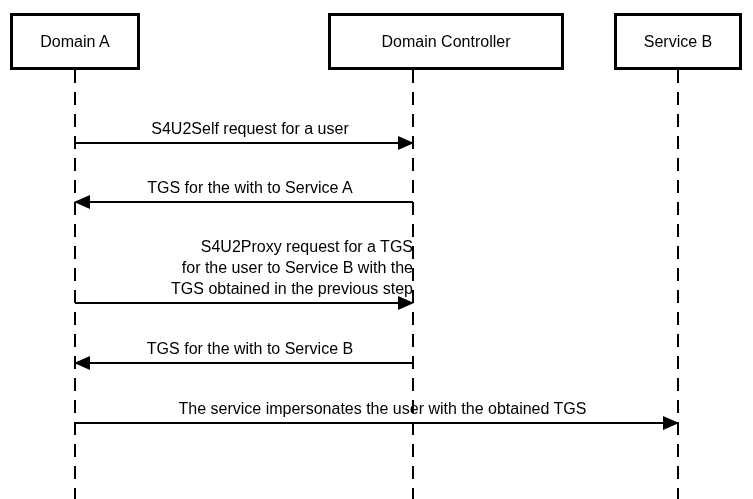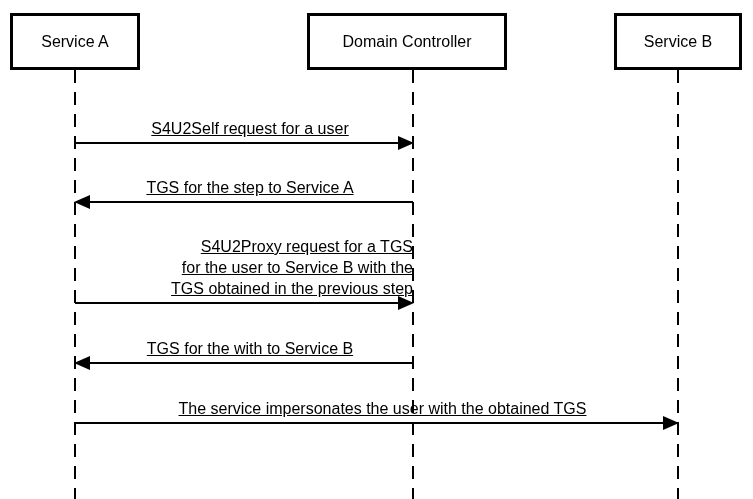--- a/index.html
+++ b/index.html
@@ -48,21 +48,20 @@
     z-index: 1;
   }
   .msg .label {
     position: absolute;
     left: 12px;
     right: 0;
     bottom: 4px;
     text-align: center;
     line-height: 21px;
     white-space: pre-line;
-    text-decoration: underline;
   }
   .msg.align-left .label {
     text-align: right;
     padding-left: 25px;
   }
   .msg .line {
     position: absolute;
     top: -1px;
     height: 2px;
     background: #000000;
@@ -79,41 +78,41 @@
   }
   .msg .head-r { right: -1px; border-left: 16px solid #000000; }
   .msg .head-l { left: -1px; border-right: 16px solid #000000; }
 </style>
 </head>
 <body>
 
 <div class="canvas">
 
   <div class="actor" style="left:10px; width:130px;">
-    <span>Service A</span>
+    <span>Domain A</span>
   </div>
-  <div class="actor" style="left:307px; width:200px;">
+  <div class="actor" style="left:328px; width:236px;">
     <span>Domain Controller</span>
   </div>
   <div class="actor" style="left:614px; width:128px;">
     <span>Service B</span>
   </div>
 
   <div class="lifeline" style="left:74px;"></div>
   <div class="lifeline" style="left:412px;"></div>
   <div class="lifeline" style="left:677px;"></div>
 
   <div class="msg" style="left:75px; top:143px; width:338px;">
     <div class="label">S4U2Self request for a user</div>
     <div class="line line-r"></div>
     <div class="head head-r"></div>
   </div>
 
   <div class="msg" style="left:75px; top:202px; width:338px;">
-    <div class="label">TGS for the step to Service A</div>
+    <div class="label">TGS for the with to Service A</div>
     <div class="line line-l"></div>
     <div class="head head-l"></div>
   </div>
 
   <div class="msg align-left" style="left:75px; top:303px; width:338px;">
     <div class="label">S4U2Proxy request for a TGS
 for the user to Service B with the
 TGS obtained in the previous step</div>
     <div class="line line-r"></div>
     <div class="head head-r"></div>

